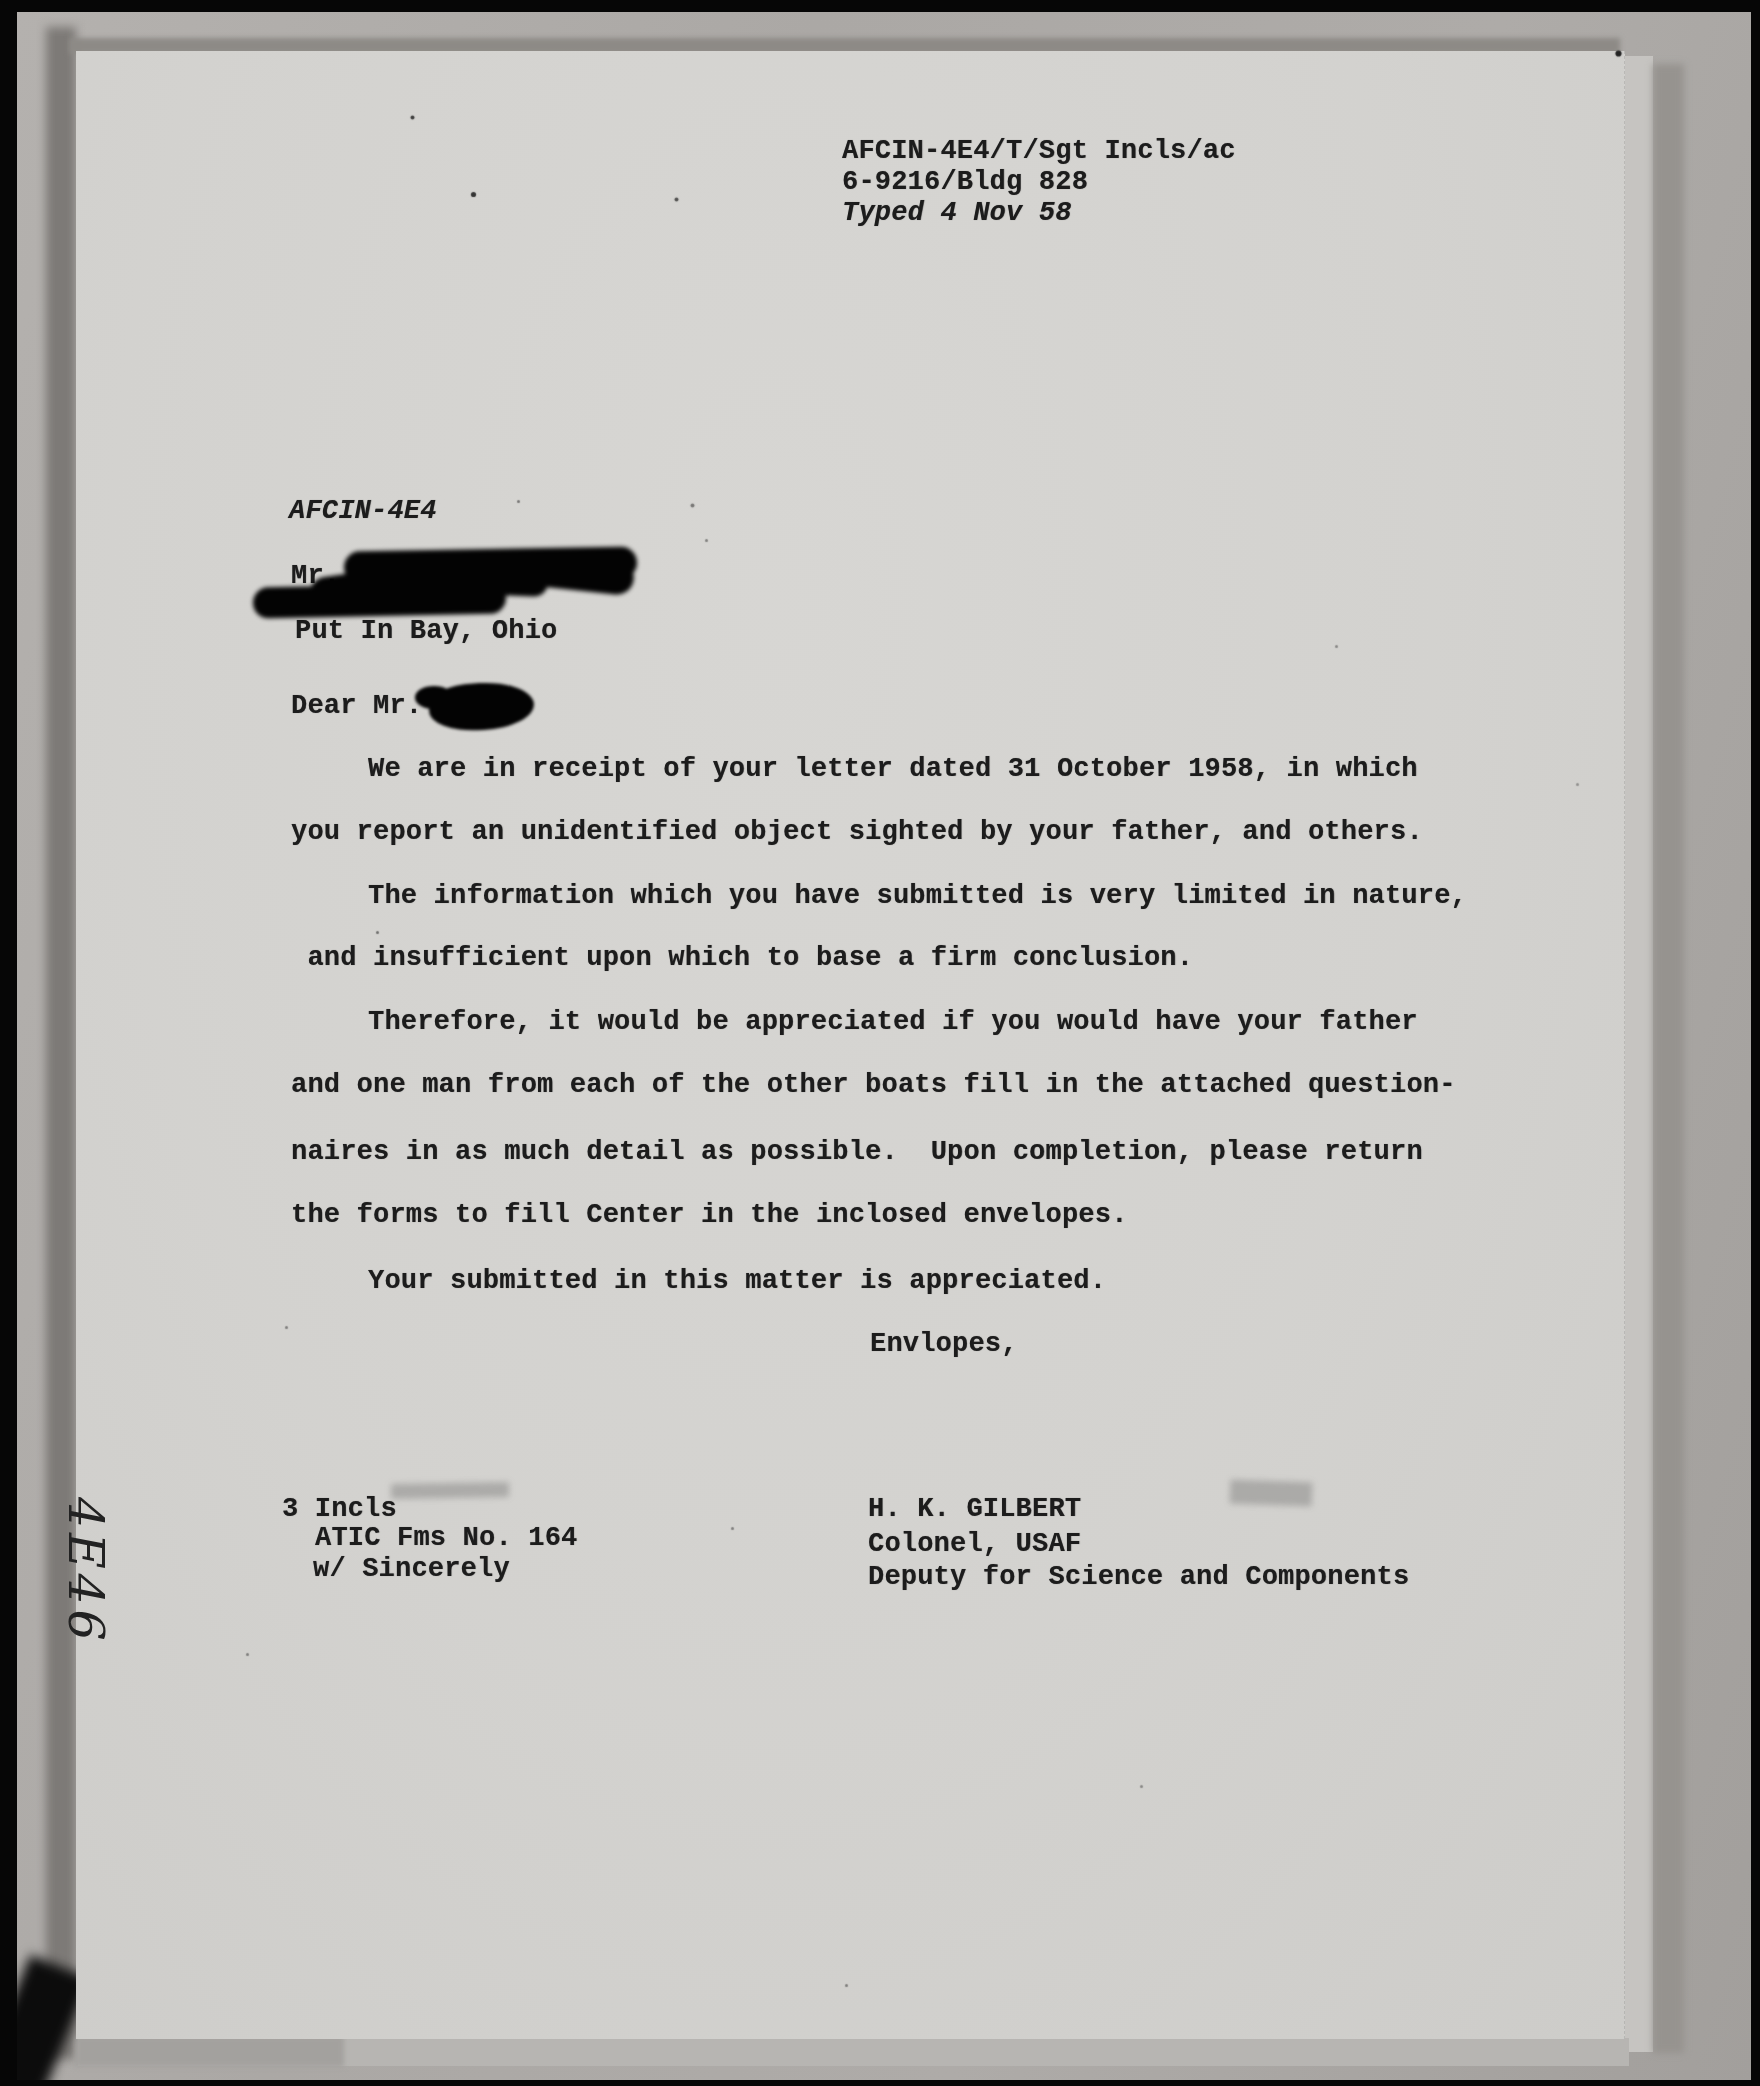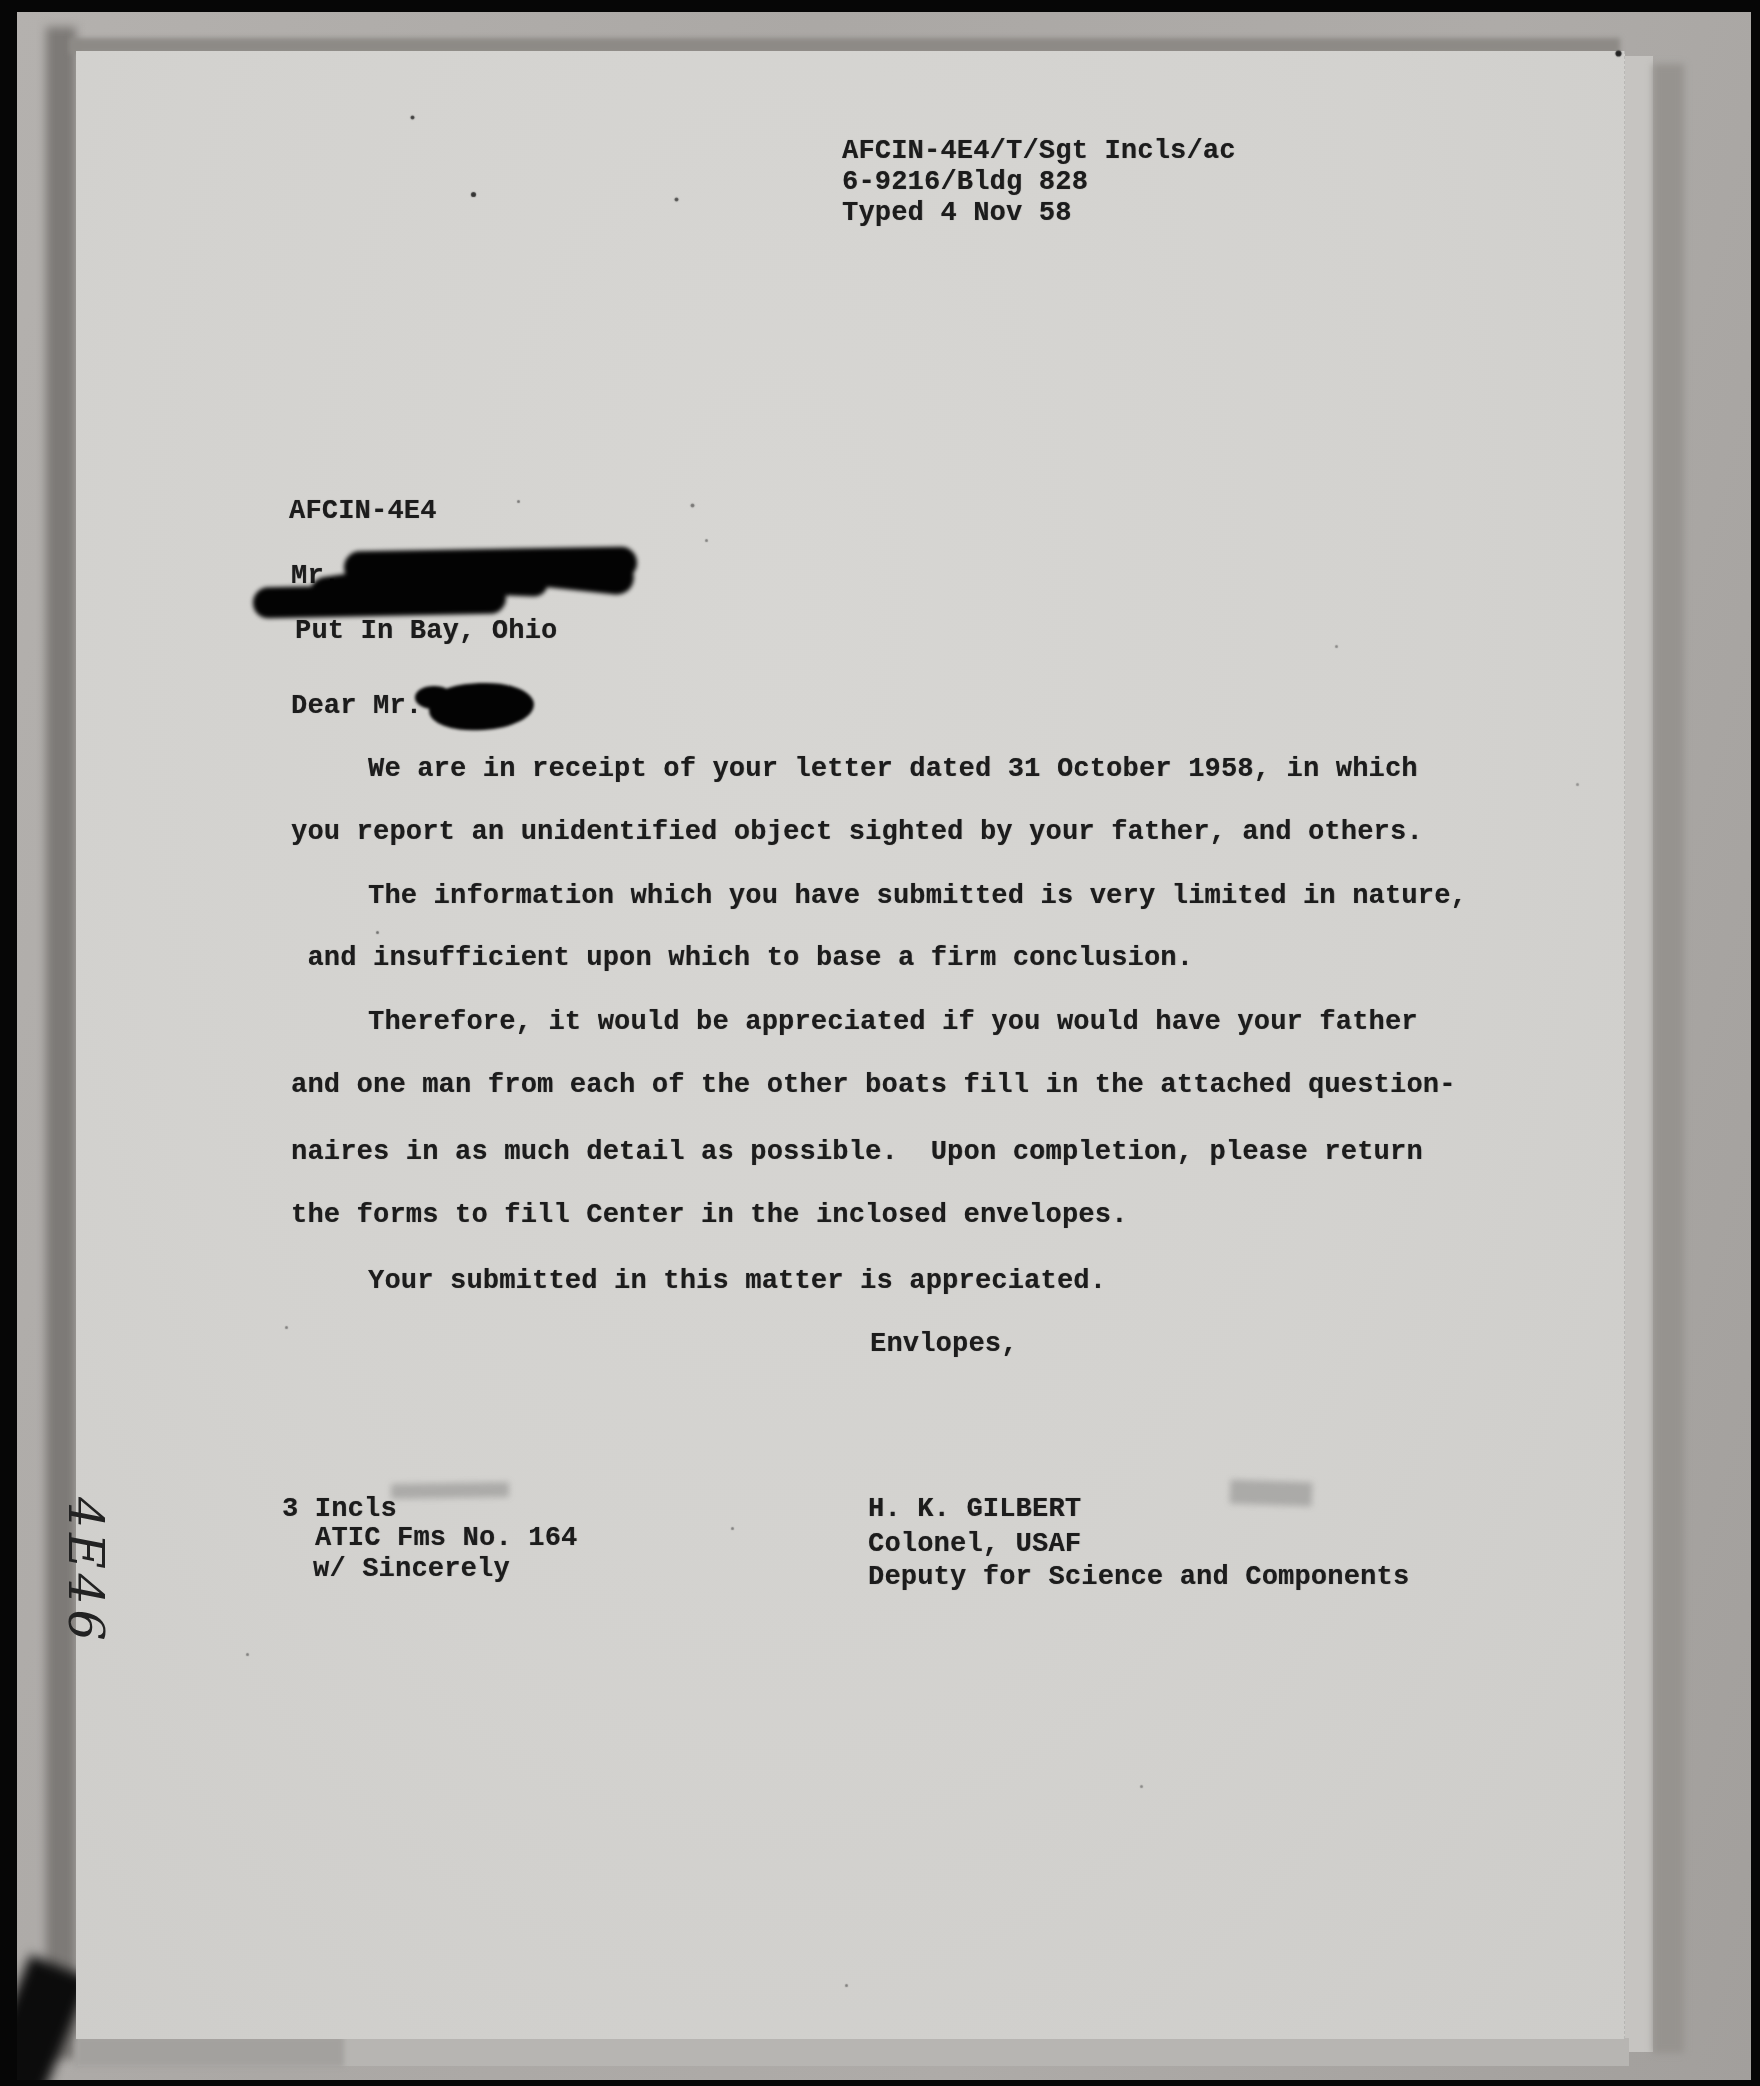--- a/index.html
+++ b/index.html
@@ -95,23 +95,23 @@
 
   <div class="paper"></div>
 
   <div class="frame frame-top"></div>
   <div class="frame frame-left"></div>
   <div class="frame frame-right"></div>
   <div class="frame frame-bottom"></div>
 
   <div class="t" style="left:842px;top:138px;">AFCIN-4E4/T/Sgt Incls/ac</div>
   <div class="t" style="left:842px;top:169px;">6-9216/Bldg 828</div>
-  <div class="t" style="left:842px;top:200px;">Typed 4 Nov 58</div>
+  <div class="t" style="left:842px;top:200px;font-style:italic;">Typed 4 Nov 58</div>
 
-  <div class="t" style="left:289px;top:498px;">AFCIN-4E4</div>
+  <div class="t" style="left:289px;top:498px;font-style:italic;">AFCIN-4E4</div>
 
   <div class="t" style="left:291px;top:563px;">Mr.</div>
   <div class="t" style="left:295px;top:618px;">Put In Bay, Ohio</div>
 
   <div class="redact">
     <div class="blob" style="left:344px;top:549px;width:293px;height:32px;border-radius:16px;transform:rotate(-1deg);"></div>
     <div class="blob" style="left:376px;top:566px;width:172px;height:28px;border-radius:14px;transform:rotate(2deg);"></div>
     <div class="blob" style="left:309px;top:568px;width:161px;height:34px;border-radius:17px;transform:rotate(-8deg);"></div>
     <div class="blob" style="left:253px;top:585px;width:253px;height:31px;border-radius:15.6px;transform:rotate(-1.2deg);"></div>
     <div class="blob" style="left:532px;top:557px;width:102px;height:34px;border-radius:17px;transform:rotate(6deg);"></div>

